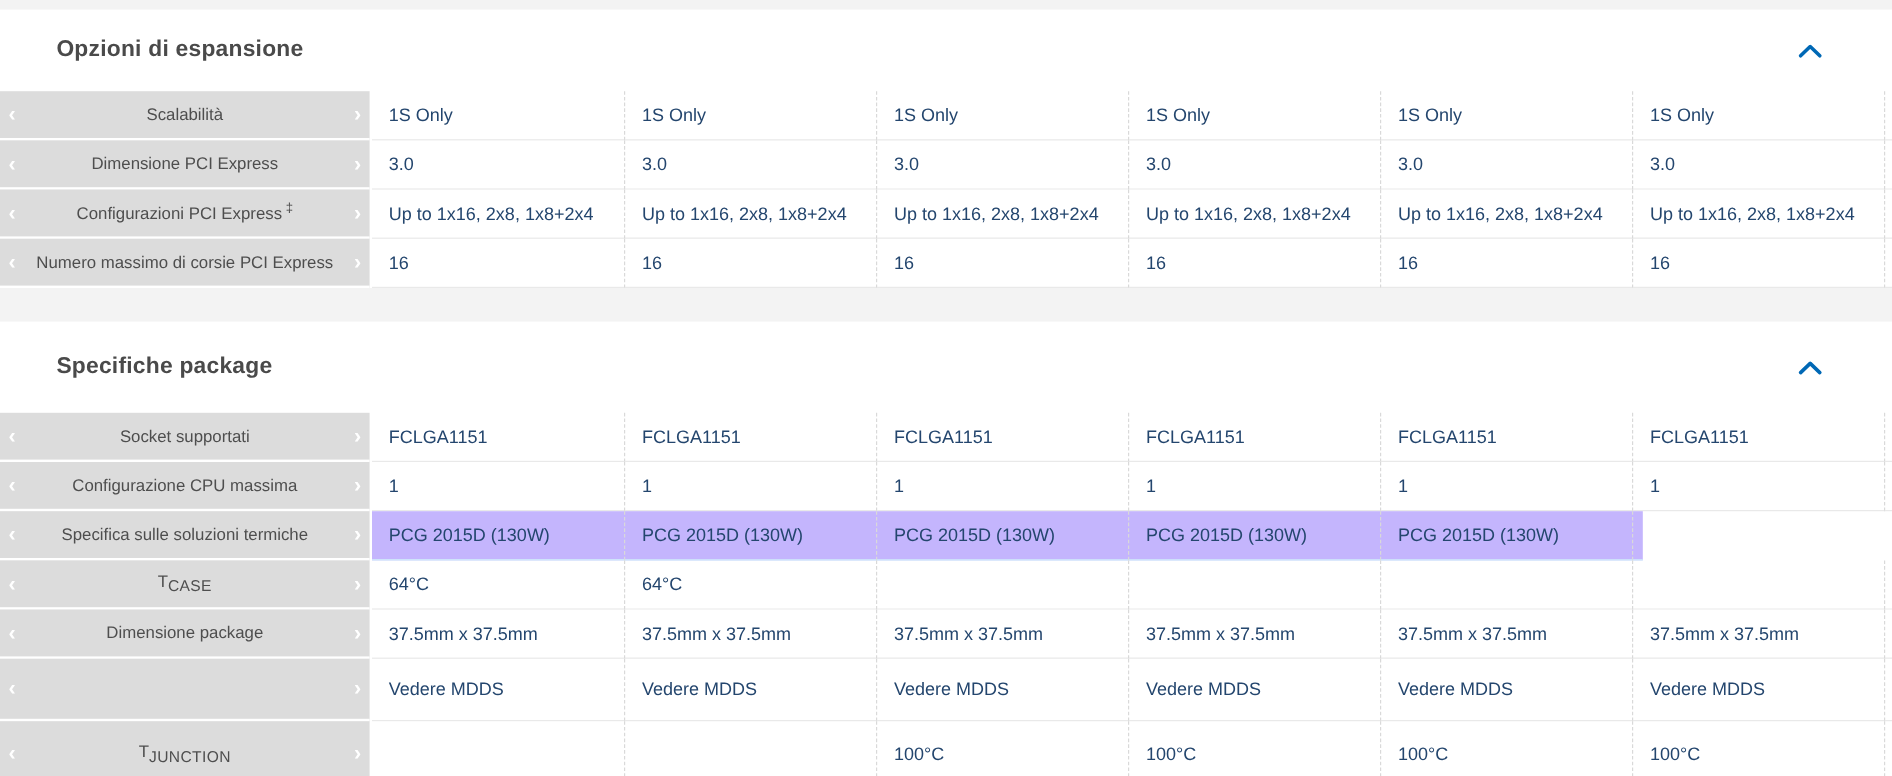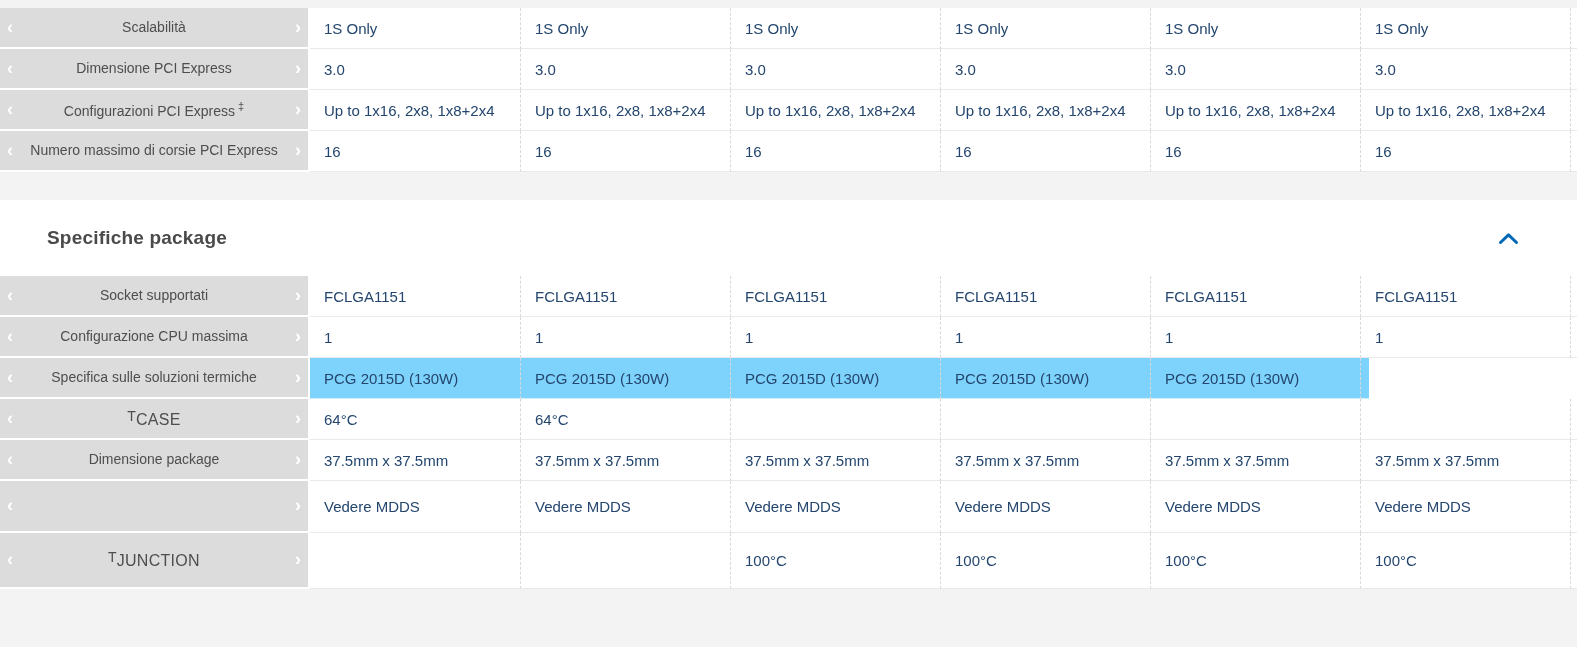--- a/index.html
+++ b/index.html
@@ -83,31 +83,41 @@
     align-items: center;
     padding-left: 14px;
     color: #24466e;
     font-size: 15px;
     white-space: nowrap;
     overflow: hidden;
   }
   .cell + .cell { border-left: 1px dashed #d9d9d9; }
   .cell.sliver { width: 9px; flex: 0 0 9px; padding: 0; }
 
-  .row.hl .cell { background: #7dd3fc; border-bottom-color: #d0effa; text-align: right; }
+  .row.hl .cell { background: #c4b5fd; border-bottom-color: #d0effa; text-align: right; }
 
   sup.lsup { font-size: 11px; margin-left: 3px; }
-  sub.lsub { font-size: 16px; letter-spacing: 0.3px; }
+  sub.lsub { font-size: 13px; letter-spacing: 0.3px; }
 </style>
 </head>
 <body>
 
 <div class="page">
 
   <div class="card">
+    <div class="sec-header">
+      <div class="sec-title">Opzioni di espansione</div>
+      <button class="collapse-btn">
+        <span>
+          <svg width="21" height="13" viewBox="0 0 21 13">
+              <path d="M2.5 10.5 L10.5 2.8 L18.5 10.5" fill="none" stroke="#0068b5" stroke-width="3" stroke-linecap="round" stroke-linejoin="round"></path>
+            </svg>
+        </span>
+      </button>
+    </div>
 
     <div class="row">
       <div class="row-label">
         <span class="nav-ch left">‹</span>
         <span><span>Scalabilità</span></span>
         <span class="nav-ch right">›</span>
       </div>
       <div class="cells">
         <div class="cell">1S Only</div>
         <div class="cell">1S Only</div>

